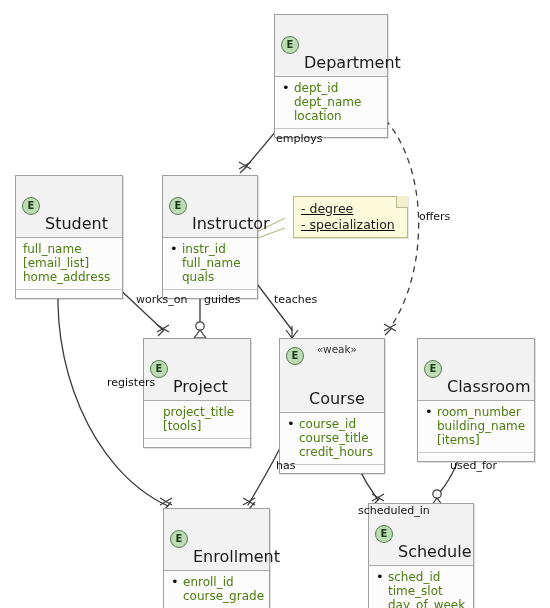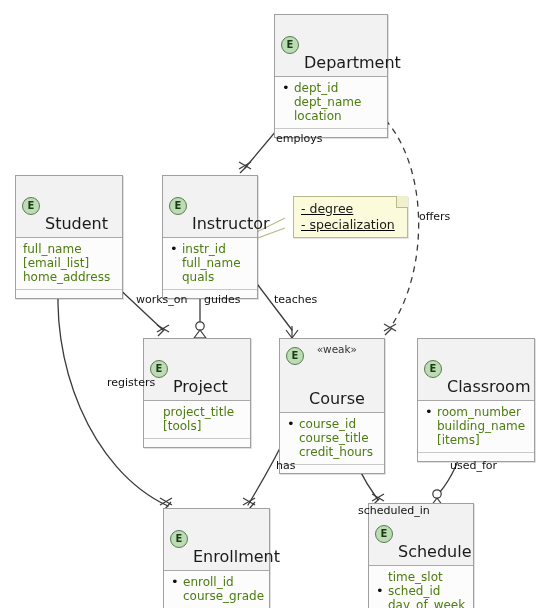--- a/index.html
+++ b/index.html
@@ -252,22 +252,22 @@
     </div>
     <div class="ent-foot"></div>
   </div>
 
   <div class="entity" style="left:368px;top:503px;width:106px;">
     <div class="ent-head">
       <span class="eicon">E</span>
       <span class="ent-title">Schedule</span>
     </div>
     <div class="ent-body">
+      <div class="attr key">sched_id</div>
       <div class="attr">time_slot</div>
-      <div class="attr key">sched_id</div>
       <div class="attr">day_of_week</div>
     </div>
     <div class="ent-foot"></div>
   </div>
 
   <div class="note" style="left:293px;top:196px;width:115px;text-decoration:underline;">
     <span class="fold"></span>
     <div class="nline">- degree</div>
     <div class="nline">- specialization</div>
   </div>

